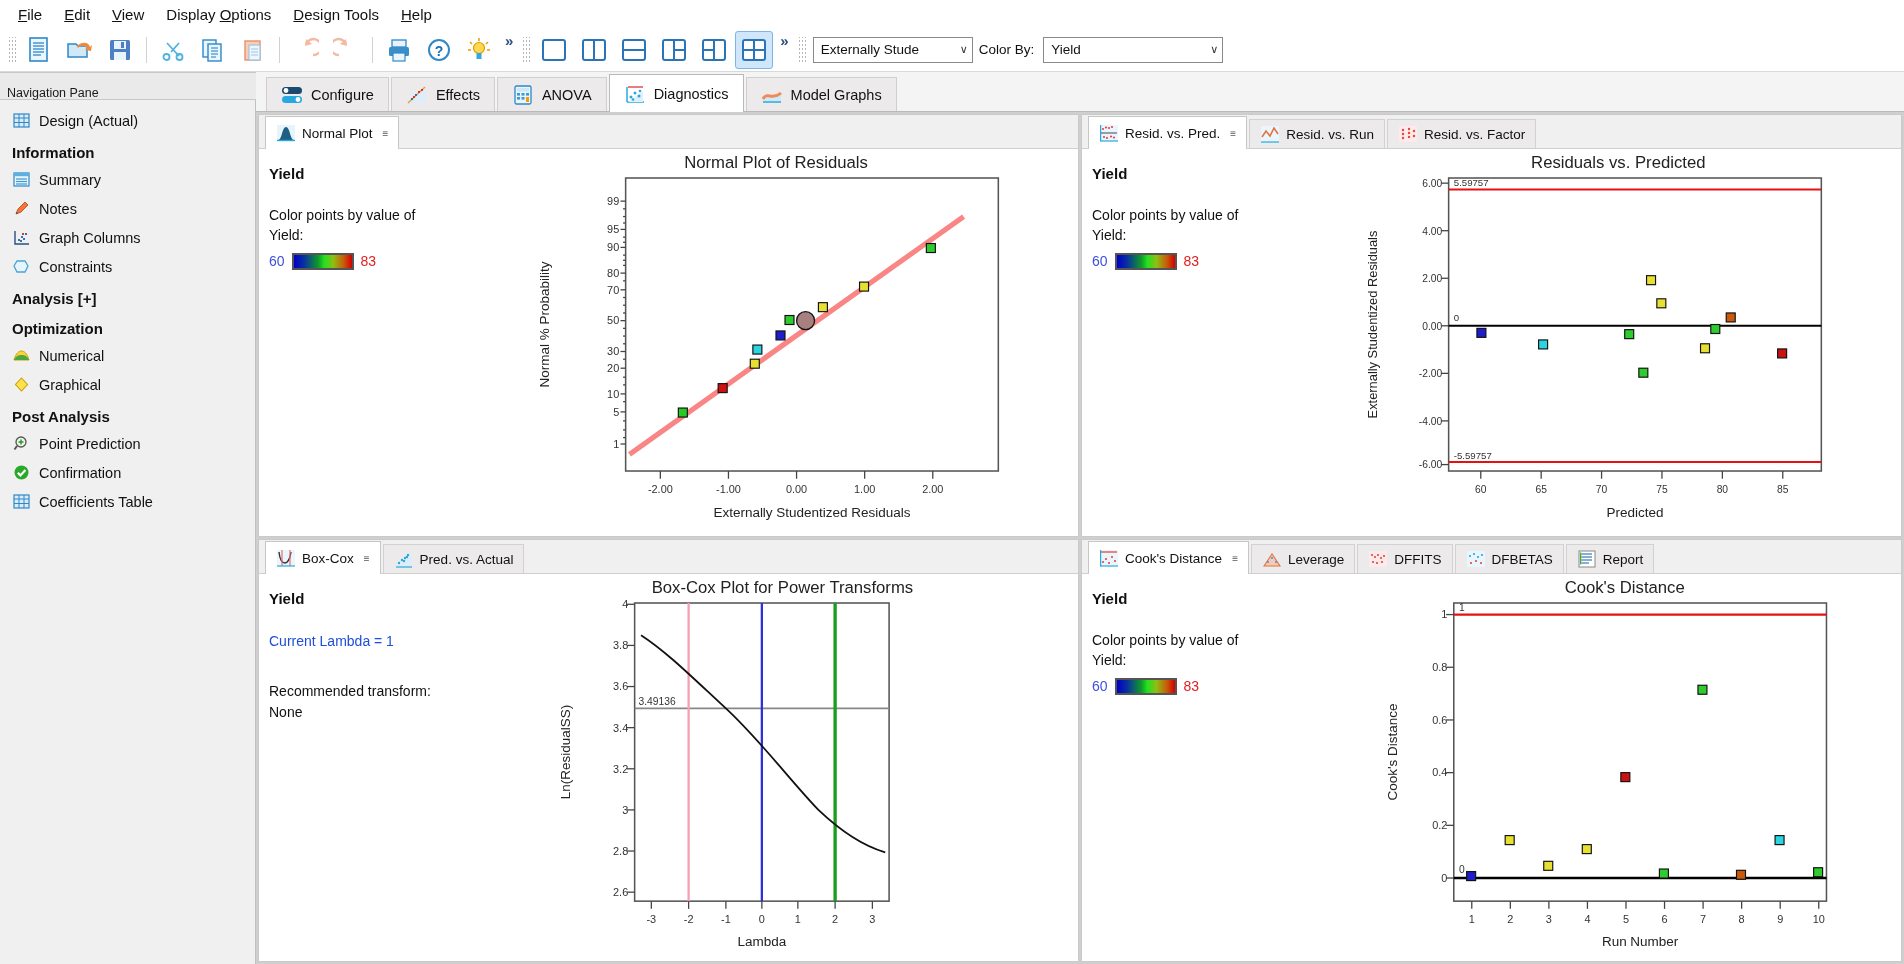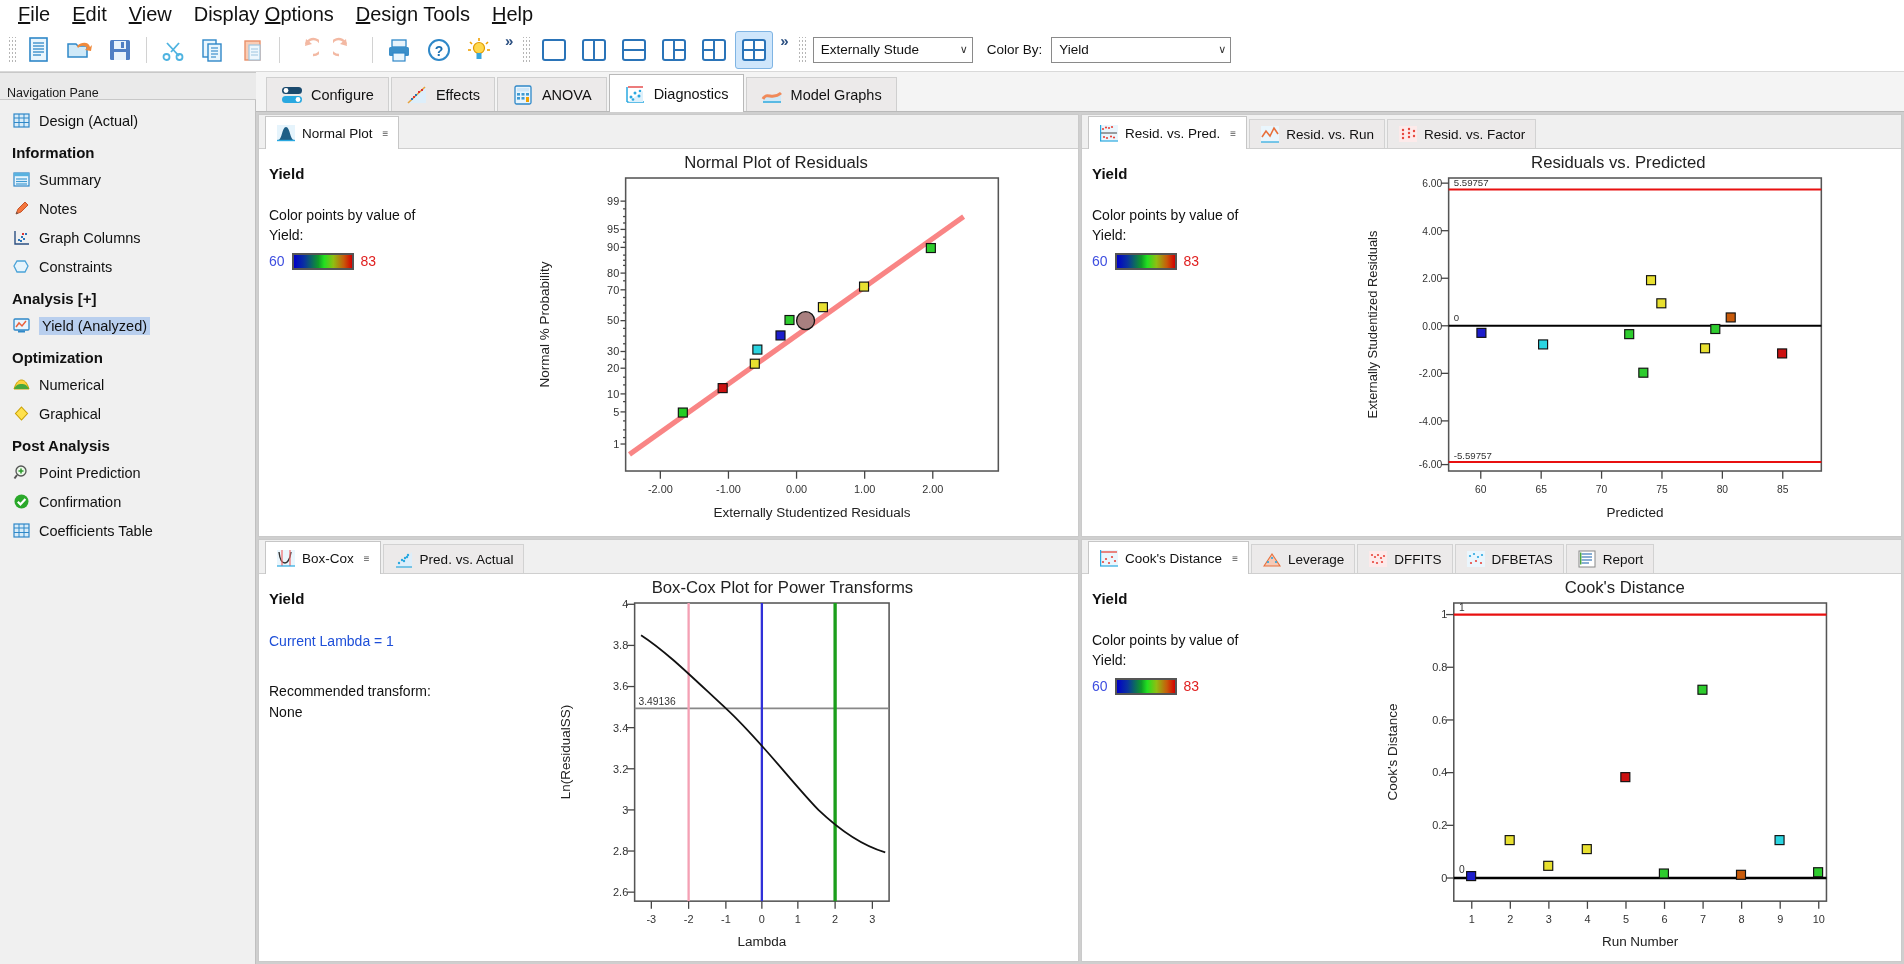--- a/index.html
+++ b/index.html
@@ -7,39 +7,39 @@
   body {
     width:1904px; height:964px;
     font-family:"Liberation Sans", sans-serif;
     font-size:13px; color:#202020;
     background:#ffffff; overflow:hidden;
   }
   .app { width:1904px; height:964px; display:flex; flex-direction:column; background:#f4f4f4; }
 
   
   .menubar { height:28px; background:#ffffff; display:flex; align-items:center; padding-left:8px; gap:2px; flex:0 0 auto;}
-  .menu-item { padding:3px 10px; font-size:20px; color:#111; white-space:nowrap; cursor:default; }
+  .menu-item { padding:3px 10px; font-size:15px; color:#111; white-space:nowrap; cursor:default; }
   .menu-item u { text-decoration:underline; }
 
   
   .toolbar { height:44px; background:#ffffff; display:flex; align-items:center; padding:0 6px; gap:2px; flex:0 0 auto;
              border-bottom:1px solid #d9d9d9; }
   .grip { width:7px; height:26px; margin:0 3px;
           background-image: radial-gradient(#b6b6b6 1px, transparent 1px);
           background-size:3px 4px; background-position:2px 2px; }
   .tbtn { width:38px; height:38px; display:flex; align-items:center; justify-content:center;
           border:1px solid transparent; border-radius:3px; }
   .tbtn.sel { background:#cfe6fb; border-color:#7fb4e3; }
   .tsep { width:1px; height:26px; background:#d2d2d2; margin:0 5px; }
   .chev { color:#2b4f81; font-size:15px; padding:0 5px; align-self:flex-start; margin-top:4px; font-weight:bold;}
   .combo { height:26px; border:1px solid #8a8a8a; background:#fff; display:flex; align-items:center;
            padding:0 4px 0 7px; font-size:13.5px; color:#111; justify-content:space-between; }
   .combo .cv { white-space:nowrap; overflow:hidden; }
   .combo .ca { font-size:11px; color:#333; margin-left:6px; }
-  .tlabel { font-size:13.5px; color:#111; margin:0 7px 0 12px; white-space:nowrap; }
+  .tlabel { font-size:13.5px; color:#111; margin:0 7px 0 4px; white-space:nowrap; }
 
   
   .body { flex:1 1 auto; display:flex; min-height:0; }
 
   
   .navpane { width:256px; flex:0 0 256px; background:#f0f0f0; display:flex; flex-direction:column; }
   .nav-title { height:22px; background:#eaeaea; border-top:1px solid #c8c8c8; border-bottom:1px solid #c8c8c8;
                font-size:12.5px; padding:13px 7px; color:#1a1a1a; }
   .nav-body { flex:1; background:#f0f0f0; padding:6px 0 0 0; border-right:1px solid #c0c0c0; overflow:hidden;}
   .nav-row { display:flex; align-items:center; height:29px; padding-left:12px; gap:8px; }
@@ -335,30 +335,20 @@
           <span class="ico">
             <svg width="17" height="17" viewBox="0 0 17 17">
                 <path d="M4 3h8l3 5-3 6H4L1 8z" fill="#e6f4fc" stroke="#4aa3d8" stroke-width="1.3"></path>
               </svg>
           </span>
           <span class="nt">Constraints</span>
         </div>
 
         <div class="nav-head">Analysis [+]</div>
 
-        <div class="nav-row sel">
-          <span class="ico">
-            <svg width="17" height="17" viewBox="0 0 17 17">
-                <rect x="1" y="2" width="15" height="11" rx="1" fill="#e8f5fd" stroke="#2f88c8" stroke-width="1.3"></rect>
-                <path d="M3 10l3-4 3 3 4-5" fill="none" stroke="#e8603c" stroke-width="1.5"></path>
-                <rect x="5" y="13.5" width="7" height="2" fill="#2f88c8"></rect>
-              </svg>
-          </span>
-          <span class="nt">Yield (Analyzed)</span>
-        </div>
 
         <div class="nav-head">Optimization</div>
 
         <div class="nav-row">
           <span class="ico">
             <svg width="17" height="17" viewBox="0 0 17 17">
                 <path d="M1 13c2-7 5-9 7.5-9S14 6 16 13z" fill="#ffd23c" stroke="#c9a000" stroke-width="1"></path>
                 <path d="M1 13c2-4 4-5 7.5-5S14 9 16 13z" fill="#4aa83c"></path>
               </svg>
           </span>

